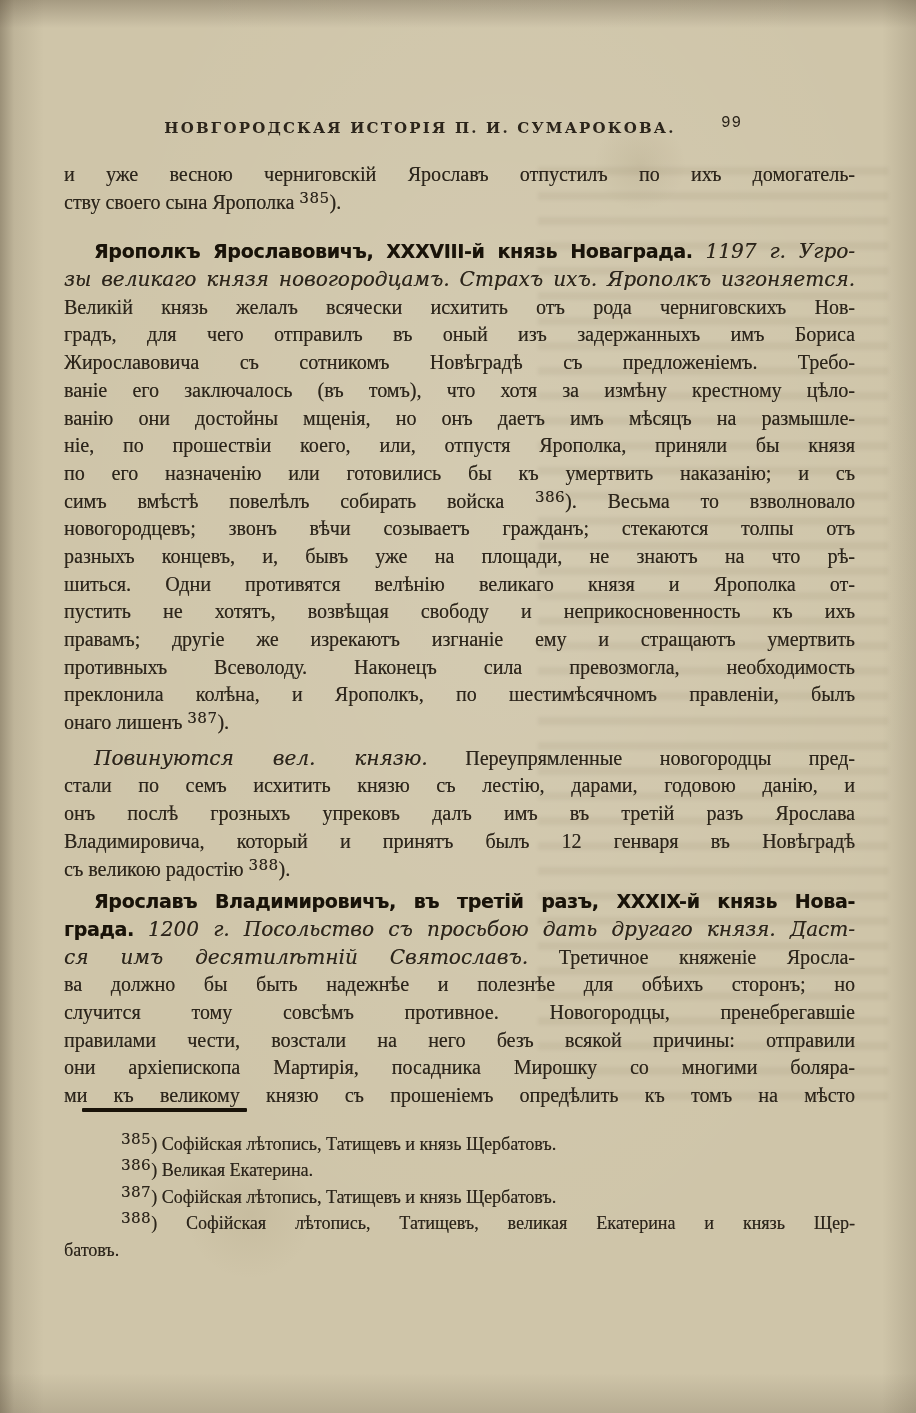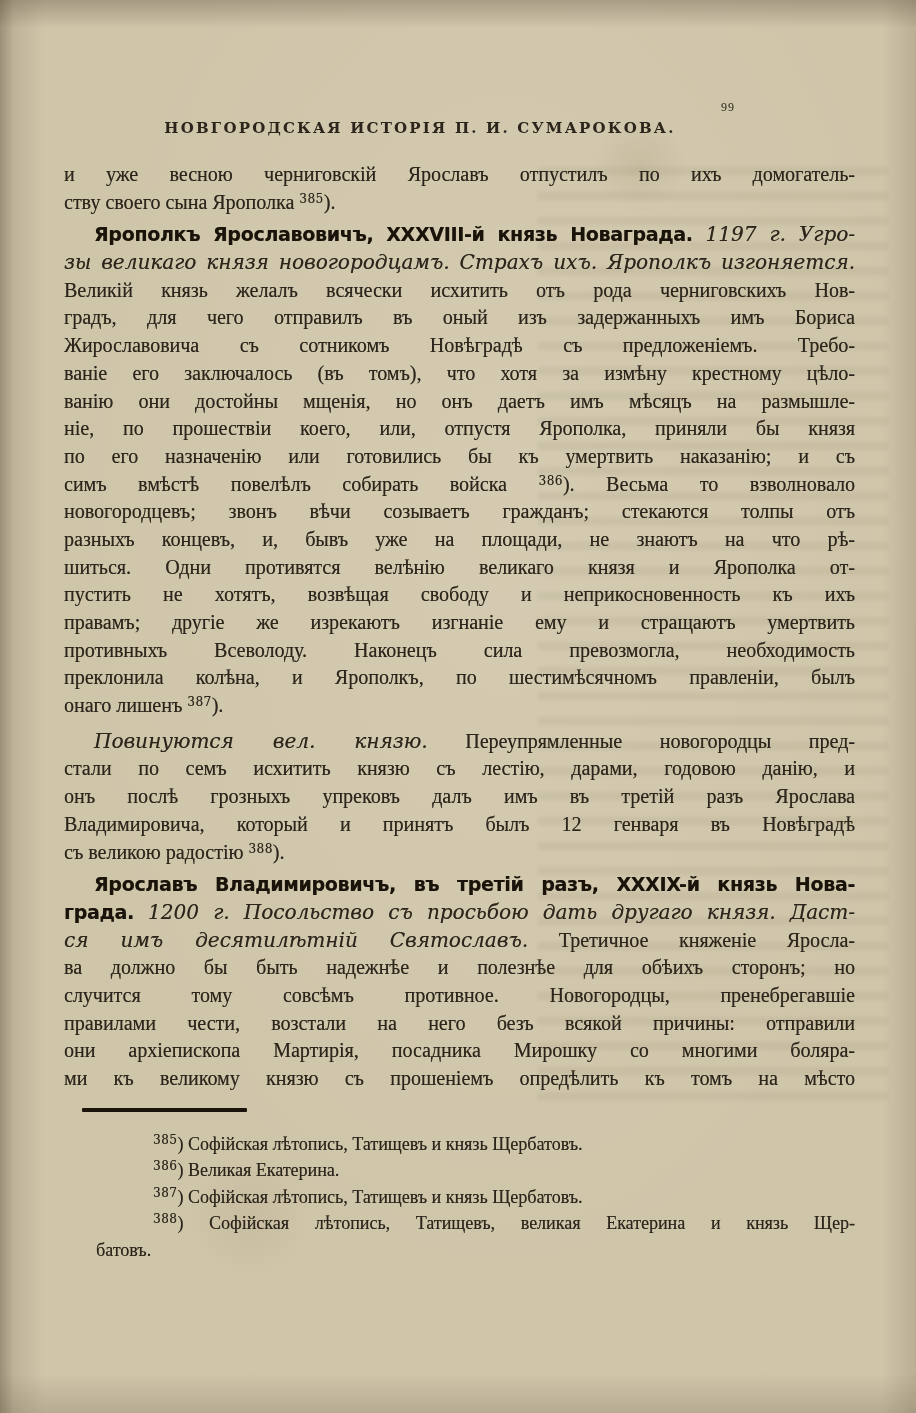--- a/index.html
+++ b/index.html
@@ -47,24 +47,24 @@
     transform: translateX(-50%);
     white-space: nowrap;
     font-family: "DejaVu Serif", serif;
     font-weight: bold;
     font-size: 15px;
     letter-spacing: 2.2px;
     color: var(--ink, #2c251b);
   }
   .page-number {
     position: absolute;
-    top: 100px;
+    top: 114px;
     left: 721px;
-    font-family: Liberation Serif, serif;
-    font-size: 12px;
+    font-family: Liberation Mono, monospace;
+    font-size: 16px;
     letter-spacing: 1px;
     color: var(--ink, #2c251b);
   }
   .text-block {
     position: absolute;
     top: 161px;
     left: 64px;
     width: 791px;
   }
   .line {
@@ -84,21 +84,21 @@
   .run-r { font-family: Liberation Serif, serif; }
   .run-i { font-family: "DejaVu Serif", serif; font-style: italic; }
   .run-b {
     font-family: "DejaVu Sans", sans-serif;
     font-weight: bold;
     font-size: 19px;
     letter-spacing: -0.3px;
     color: var(--heading-ink, #191309);
   }
   sup.run-sup {
-    font-size: 12px;
+    font-size: 15px;
     line-height: 0;
     vertical-align: 6px;
     letter-spacing: 0.5px;
   }
   .footnote-rule {
     position: absolute;
     top: 1108px;
     left: 82px;
     width: 165px;
     height: 4px;
@@ -108,38 +108,37 @@
   .footnotes {
     position: absolute;
     top: 1131px;
     left: 64px;
     width: 791px;
   }
   .footnotes .line {
     height: 26.4px;
     line-height: 26.4px;
     font-size: 18px;
-    margin-left: 32px;
   }
   .footnotes .line.indent { text-indent: 57px; }
 </style>
 </head>
 <body>
 
 <div class="page">
   <div class="bleedthrough"></div>
 
   <div class="running-head-title">НОВГОРОДСКАЯ ИСТОРІЯ П. И. СУМАРОКОВА.</div>
 
   <div class="page-number">99</div>
 
   <div class="text-block" id="text-block">
       <div class="line just"><span class="run-r">и уже весною черниговскій Ярославъ отпустилъ по ихъ домогатель-</span></div>
       <div class="line"><span class="run-r">ству своего сына Ярополка </span><sup class="run-sup">385</sup><span class="run-r">).</span></div>
-      <div class="line just indent" style="margin-top: 5px;"><span class="run-b">Ярополкъ Ярославовичъ, XXXVIII-й князь Новаграда.</span><span class="run-i"> 1197 г. Угро-</span></div>
+      <div class="line just indent" style="margin-top: 22px;"><span class="run-b">Ярополкъ Ярославовичъ, XXXVIII-й князь Новаграда.</span><span class="run-i"> 1197 г. Угро-</span></div>
       <div class="line just"><span class="run-i">зы великаго князя новогородцамъ. Страхъ ихъ. Ярополкъ изгоняется.</span></div>
       <div class="line just"><span class="run-r">Великій князь желалъ всячески исхитить отъ рода черниговскихъ Нов-</span></div>
       <div class="line just"><span class="run-r">градъ, для чего отправилъ въ оный изъ задержанныхъ имъ Бориса</span></div>
       <div class="line just"><span class="run-r">Жирославовича съ сотникомъ Новѣградѣ съ предложеніемъ. Требо-</span></div>
       <div class="line just"><span class="run-r">ваніе его заключалось (въ томъ), что хотя за измѣну крестному цѣло-</span></div>
       <div class="line just"><span class="run-r">ванію они достойны мщенія, но онъ даетъ имъ мѣсяцъ на размышле-</span></div>
       <div class="line just"><span class="run-r">ніе, по прошествіи коего, или, отпустя Ярополка, приняли бы князя</span></div>
       <div class="line just"><span class="run-r">по его назначенію или готовились бы къ умертвить наказанію; и съ</span></div>
       <div class="line just"><span class="run-r">симъ вмѣстѣ повелѣлъ собирать войска </span><sup class="run-sup">386</sup><span class="run-r">). Весьма то взволновало</span></div>
       <div class="line just"><span class="run-r">новогородцевъ; звонъ вѣчи созываетъ гражданъ; стекаются толпы отъ</span></div>

